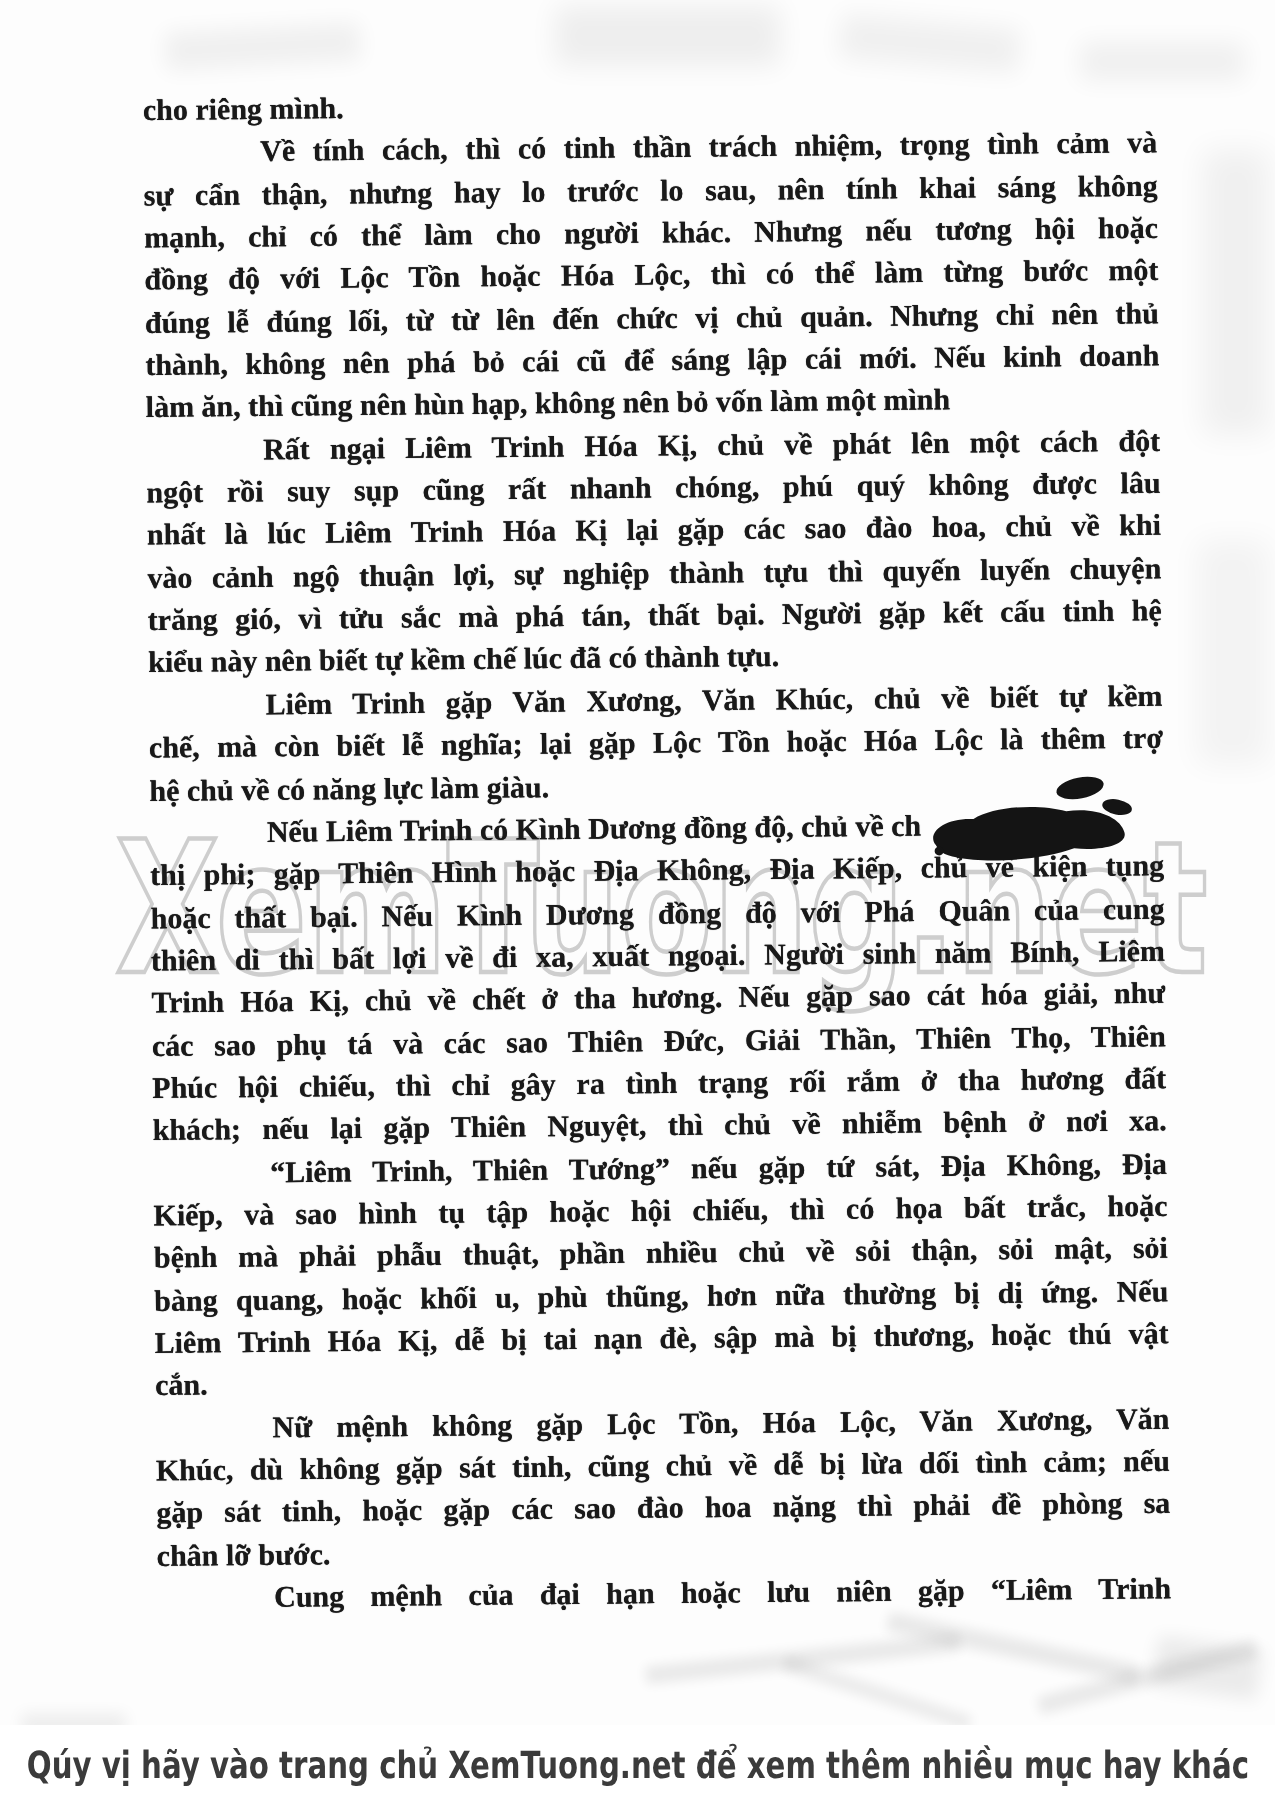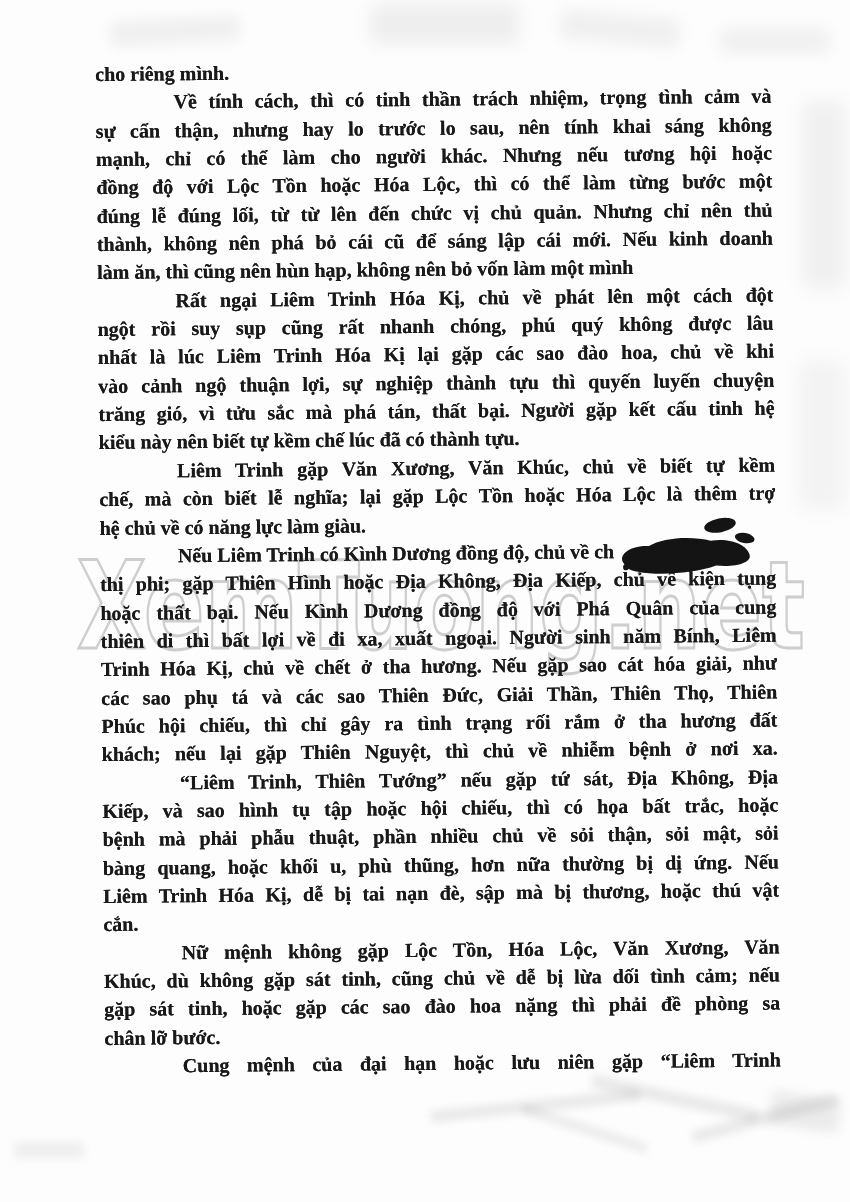--- a/index.html
+++ b/index.html
@@ -110,14 +110,17 @@
     </div>
 
   <svg class="blotch" viewBox="0 0 150 62" width="150" height="62" aria-hidden="true">
     <ellipse cx="108" cy="13" rx="16" ry="7" fill="#141414" transform="rotate(-8 108 13)"></ellipse>
     <path fill="#141414" d="M10,46 C4,38 16,28 36,30 C50,22 80,22 98,28 C118,26 134,34 136,44
       C138,52 122,56 102,53 C80,60 42,60 24,55 C14,53 12,50 10,46 Z"></path>
     <circle cx="12" cy="50" r="3" fill="#141414"></circle>
     <ellipse cx="132" cy="27" rx="10" ry="5" fill="#141414" transform="rotate(14 132 27)"></ellipse>
   </svg>
 
+  <div class="footer">
+    <span>Qúy vị hãy vào trang chủ XemTuong.net để xem thêm nhiều mục hay khác</span>
+  </div>
 
 </div>
 
 </body></html>

